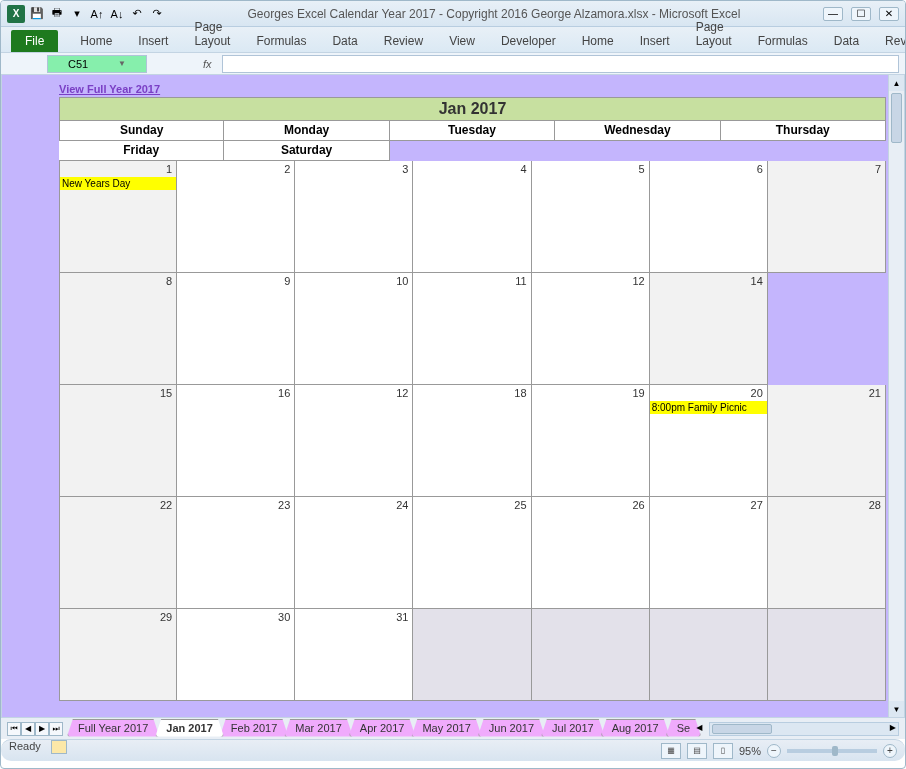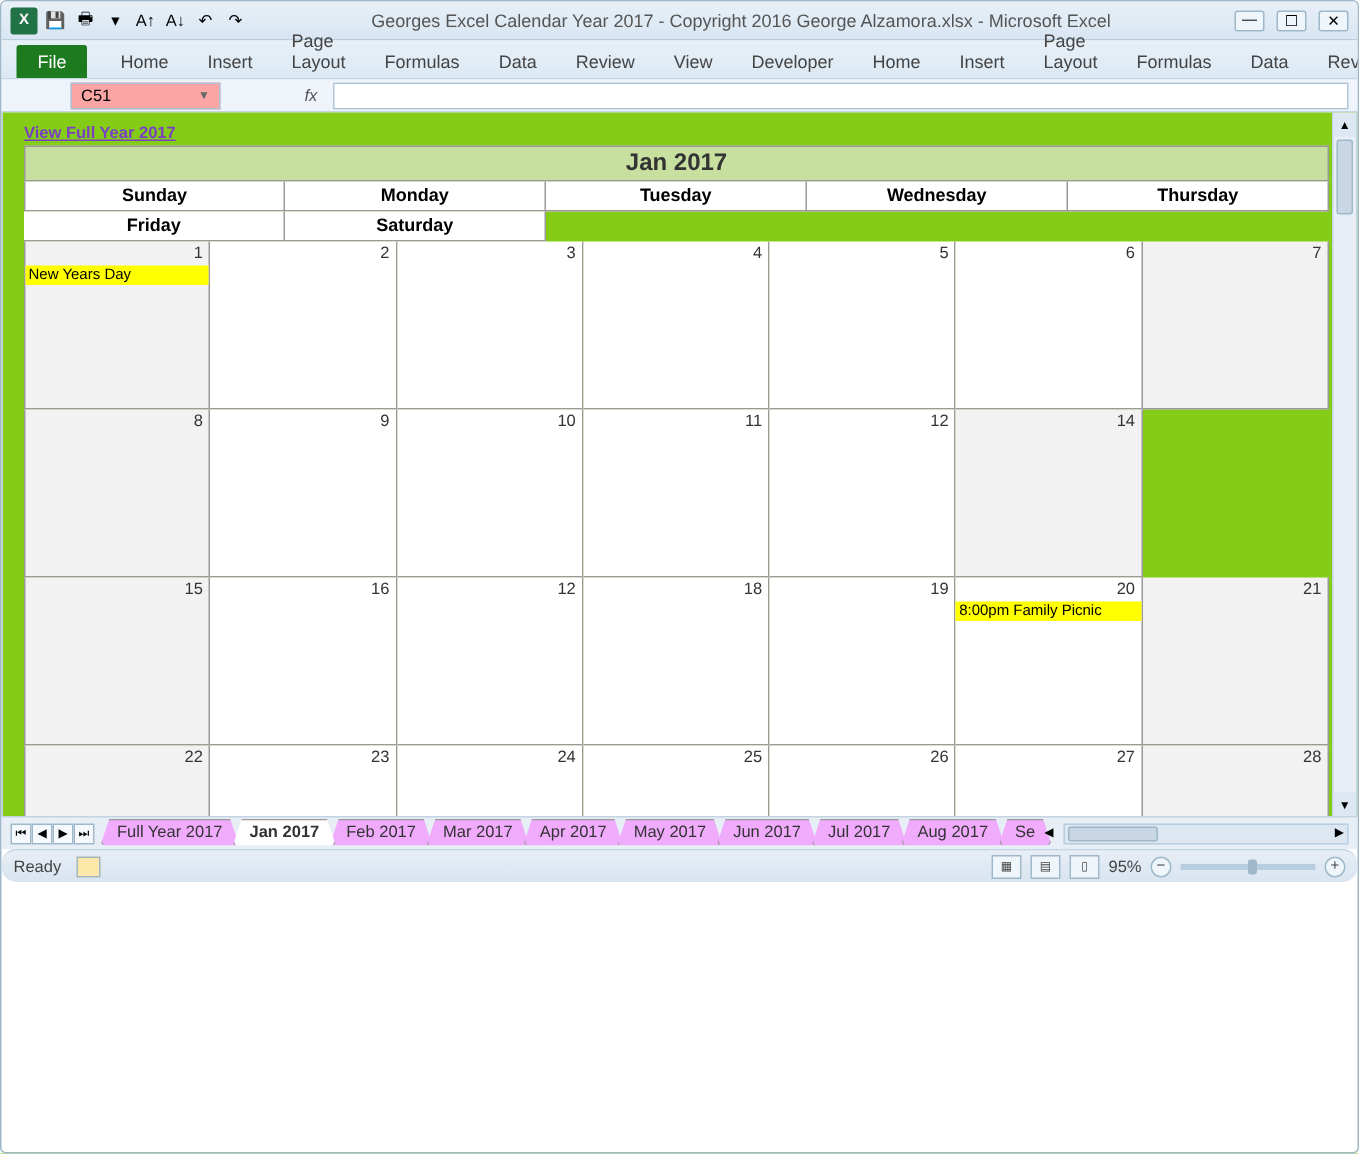--- a/index.html
+++ b/index.html
@@ -14,27 +14,27 @@
 .winbtns { display: flex; gap: 8px; }
 .winbtn { width: 20px; height: 14px; border: 1px solid #9fb8c9; border-radius: 2px; display: flex; align-items: center; justify-content: center; font-size: 10px; background: #eef5fb; }
 
 
 .ribbon { height: 26px; background: linear-gradient(#e8f0f7,#dbe9f4); display: flex; align-items: flex-end; padding: 0 10px; border-bottom: 1px solid #c3d4e3; gap: 18px; }
 .file-tab { background: #1e7a1e; color: #fff; padding: 4px 14px; font-size: 12px; border-radius: 2px 2px 0 0; margin-top: 37px; }
 .ribbon-tab { font-size: 12px; color: #444; padding: 4px 4px; cursor: default; }
 
 
 .formula-row { height: 22px; background: #eef4fa; display: flex; align-items: center; border-bottom: 1px solid #c3d4e3; padding: 2px 6px; gap: 6px; }
-.namebox { width: 100px; height: 18px; border: 1px solid #b0c4d8; background: #fca5a5; font-size: 11px; padding: 0 6px; display: flex; align-items: center; justify-content: space-between; margin-left: 40px; }
+.namebox { width: 100px; height: 18px; border: 1px solid #b0c4d8; background: #86efac; font-size: 11px; padding: 0 20px; display: flex; align-items: center; justify-content: space-between; margin-left: 40px; }
 .namebox-arrow { font-size: 8px; color: #666; }
 .fx-label { font-style: italic; font-size: 11px; color: #555; margin-left: 50px;}
 .formula-input { flex: 1; height: 18px; border: 1px solid #b0c4d8; background: #fff; margin-left: 4px; }
 
 
-.sheet-area { position: relative; background: #84cc16; height: 469px; border-left: 1px solid #c3d4e3; border-right: 1px solid #c3d4e3; overflow: hidden; }
+.sheet-area { position: relative; background: #c4b5fd; height: 642px; border-left: 1px solid #c3d4e3; border-right: 1px solid #c3d4e3; overflow: hidden; padding-left: 43px; }
 .sheet-content { padding: 4px 18px 0 14px; }
 .view-link { font-size: 11px; color: #7a3fc5; font-weight: bold; text-decoration: underline; display: inline-block; margin-bottom: 2px; }
 
 .cal-title { height: 24px; background: #c7e0a0; text-align: center; font-size: 16px; font-weight: bold; color: #333; border: 1px solid #999; display: flex; align-items: center; justify-content: center; }
 
 .cal-grid { display: grid; grid-template-columns: repeat(5, 1fr); }
 .dayhead { border: 1px solid #999; border-top: none; height: 20px; font-size: 12px; font-weight: bold; text-align: center; padding-top: 2px; background: #fff; }
 .dayhead:not(:first-child){ border-left: none; }
 
 .weekrow { display: grid; grid-template-columns: repeat(7, 1fr); }
@@ -54,21 +54,21 @@
 
 .sheettabs { height: 22px; background: #e8eef5; display: flex; align-items: center; border-top: 1px solid #c3d4e3; padding: 0 6px; gap: 2px; }
 .nav-arrows { display: flex; gap: 0; margin-right: 6px; }
 .nav-arrow { width: 14px; height: 14px; border: 1px solid #9fb8c9; font-size: 8px; display: flex; align-items: center; justify-content: center; background: #f5f8fc; }
 .stab { height: 18px; padding: 2px 10px 0; font-size: 11px; border: 1px solid #999; border-bottom: none; border-radius: 0 0 4px 4px; background: #f0abfc; color: #333; position: relative; top: -1px; clip-path: polygon(6px 0, calc(100% - 6px) 0, 100% 100%, 0 100%); margin-left: -4px; }
 .stab.active { background: #fff; font-weight: bold; z-index: 2; }
 .hscroll { flex: 1; height: 14px; background: #dce7f2; border: 1px solid #b8cde0; margin-left: 6px; position: relative; }
 .hscroll-thumb { position: absolute; left: 2px; top: 1px; bottom: 1px; width: 60px; background: #c8d6e6; border: 1px solid #9fb8c9; border-radius: 2px; }
 
 
-.statusbar { height: 22px; background: linear-gradient(#e8eef5,#d8e4f0); display: flex; align-items: center; padding: 0 8px; font-size: 11px; color: #444; border-top: 1px solid #c3d4e3; border-radius: 10px; }
+.statusbar { height: 22px; background: linear-gradient(#e8eef5,#d8e4f0); display: flex; padding: 0 8px; font-size: 11px; color: #444; border-top: 1px solid #c3d4e3; border-radius: 10px; }
 .status-right { margin-left: auto; display: flex; align-items: center; gap: 6px; }
 .viewbtn { width: 20px; height: 16px; border: 1px solid #9fb8c9; background: #eef5fb; font-size: 8px; display: flex; align-items: center; justify-content: center; }
 .zoom-slider { width: 90px; height: 4px; background: #b8cde0; position: relative; }
 .zoom-slider::before { content:''; position:absolute; left:50%; top:-3px; width:6px; height:10px; background:#9fb8c9; border-radius:2px; }
 .zoom-btn { width: 14px; height: 14px; border: 1px solid #9fb8c9; border-radius: 50%; display: flex; align-items: center; justify-content: center; font-size: 10px; background:#eef5fb;}
 </style>
 </head>
 <body>
 
 <div class="titlebar">

